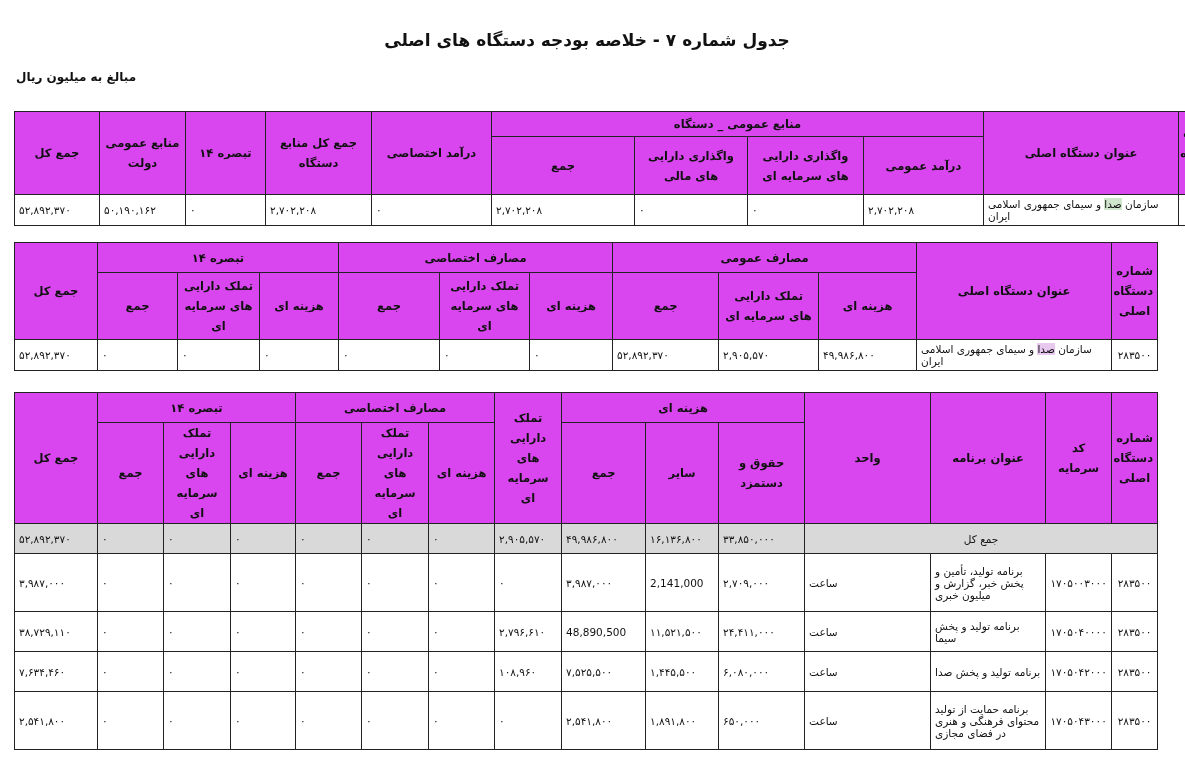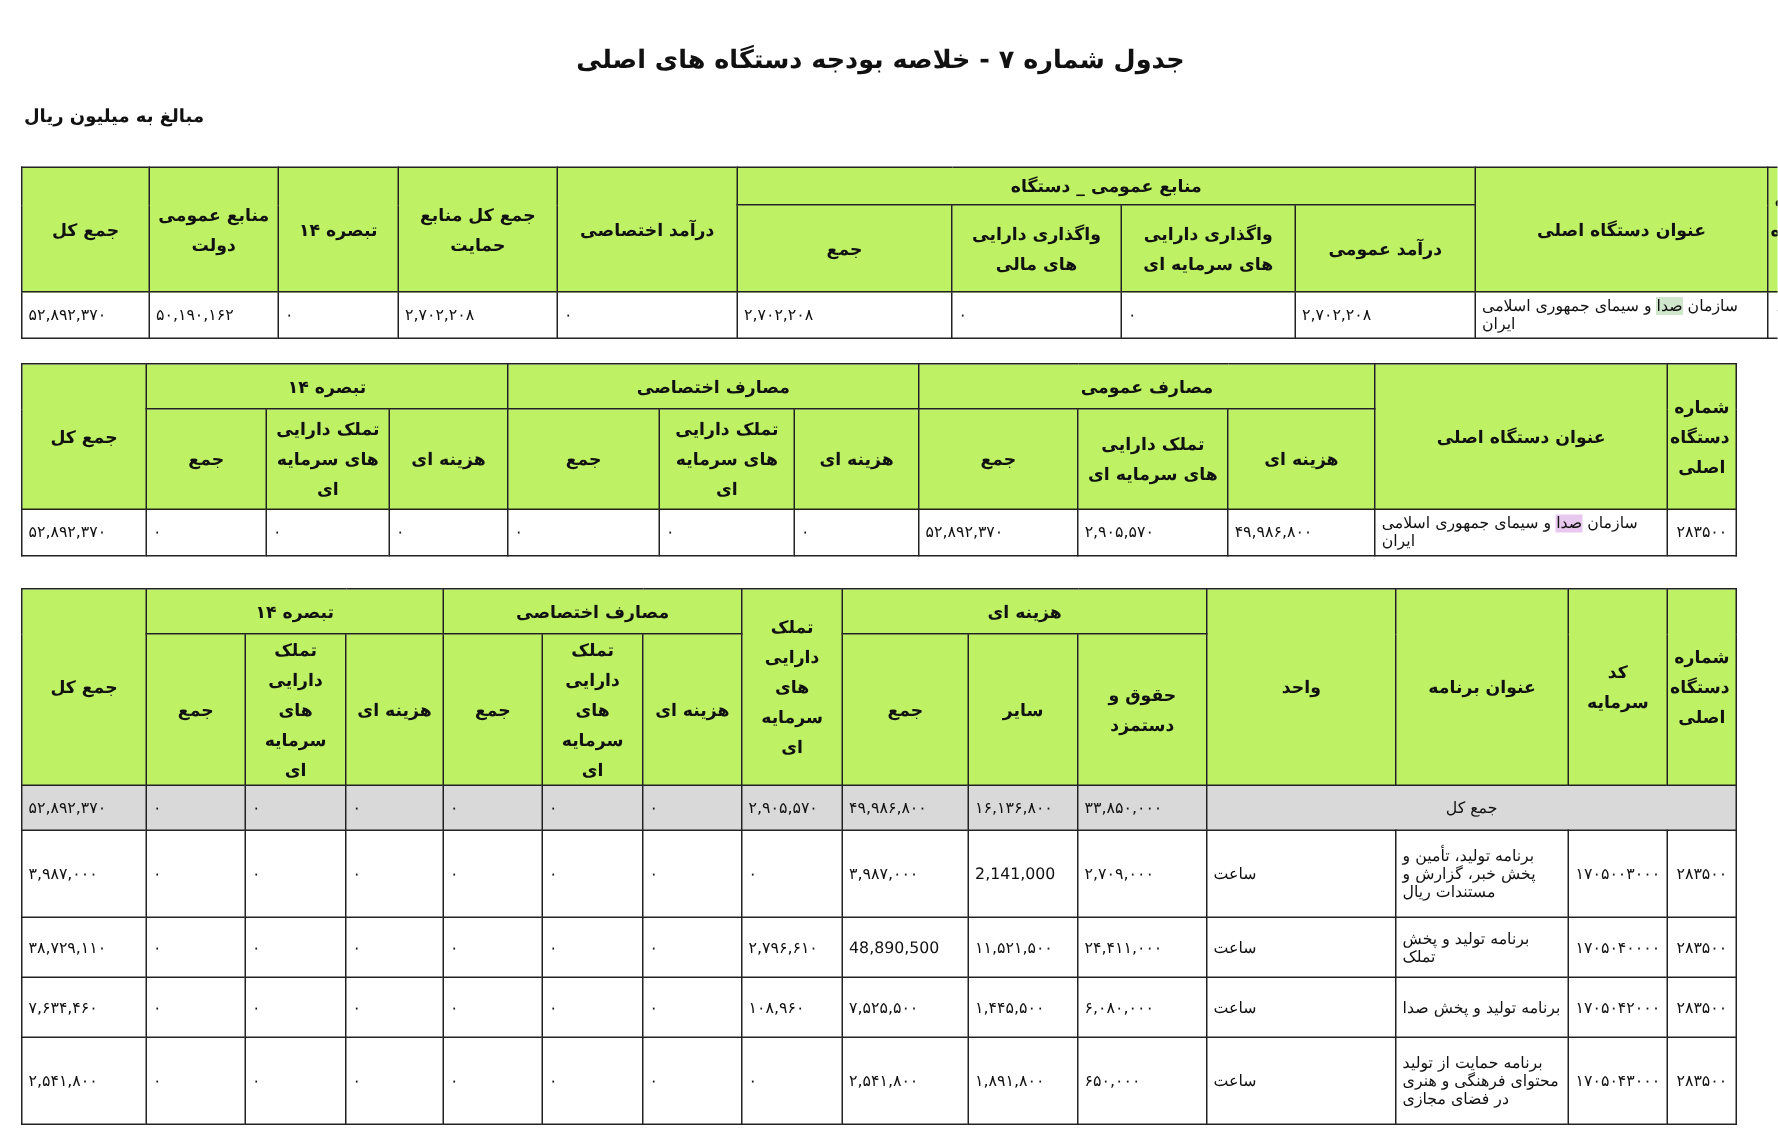--- a/index.html
+++ b/index.html
@@ -4,21 +4,21 @@
 <style>
   html, body { margin:0; padding:0; background:#ffffff; }
   body { width:1185px; height:758px; position:relative; overflow:hidden;
          font-family:"DejaVu Sans", sans-serif; color:#111; }
   .title { position:absolute; top:30px; left:0; width:1174px; text-align:center;
            font-size:17px; font-weight:bold; direction:rtl; }
   .unit { position:absolute; top:70px; left:16px; font-size:12px; font-weight:bold; direction:rtl;text-align:center; }
   table { position:absolute; border-collapse:collapse; direction:rtl; table-layout:fixed;
           font-size:11.5px; }
   td, th { border:1px solid #222; padding:0 4px; }
-  th { background:#bef264; font-weight:bold; text-align:center; line-height:20px; }
+  th { background:#d946ef; font-weight:bold; text-align:center; line-height:20px; }
   td { text-align:left; direction:ltr; font-size:10.5px; }
   td.rt { direction:rtl; font-size:10.5px; }
   td.ctr { text-align:center; direction:rtl; }
   tr.total td { background:#d9d9d9; }
   .hl-green { background:#cfe6cc; }
   .hl-pink { background:#e9c8ef; }
   #t1 { top:111px; left:14px; width:1143px; }
   #t2 { top:242px; left:14px; width:1143px; }
   #t3 { top:392px; left:14px; width:1143px; }
 </style>
@@ -41,21 +41,21 @@
     <col style="width:80px">
       <col style="width:86px">
       <col style="width:85px">
   </colgroup>
   <tbody>
       <tr style="height:25px">
     <th rowspan="2">شماره دستگاه اصلی</th>
     <th rowspan="2">عنوان دستگاه اصلی</th>
     <th colspan="4">منابع عمومی _ دستگاه</th>
     <th rowspan="2">درآمد اختصاصی</th>
-    <th rowspan="2">جمع کل منابع حمایت</th>
+    <th rowspan="2">جمع کل منابع دستگاه</th>
     <th rowspan="2">تبصره ۱۴</th>
     <th rowspan="2">منابع عمومی دولت</th>
     <th rowspan="2">جمع کل</th>
   </tr>
   <tr style="height:58px">
     <th>درآمد عمومی</th>
     <th>واگذاری دارایی های سرمایه ای</th>
     <th>واگذاری دارایی های مالی</th>
     <th>جمع</th>
   </tr>
@@ -178,38 +178,38 @@
     <td>۰</td>
     <td>۰</td>
     <td>۰</td>
     <td>۰</td>
     <td>۰</td>
     <td>۵۲,۸۹۲,۳۷۰</td>
   </tr>
   <tr style="height:58px">
     <td class="ctr">۲۸۳۵۰۰</td>
     <td class="ctr">۱۷۰۵۰۰۳۰۰۰</td>
-    <td class="rt">برنامه تولید، تأمین و پخش خبر، گزارش و مستندات ریال</td>
+    <td class="rt">برنامه تولید، تأمین و پخش خبر، گزارش و میلیون خبری</td>
     <td class="rt">ساعت</td>
     <td>۲,۷۰۹,۰۰۰</td>
     <td>2,141,000</td>
     <td>۳,۹۸۷,۰۰۰</td>
     <td>۰</td>
     <td>۰</td>
     <td>۰</td>
     <td>۰</td>
     <td>۰</td>
     <td>۰</td>
     <td>۰</td>
     <td>۳,۹۸۷,۰۰۰</td>
   </tr>
   <tr style="height:40px">
     <td class="ctr">۲۸۳۵۰۰</td>
     <td class="ctr">۱۷۰۵۰۴۰۰۰۰</td>
-    <td class="rt">برنامه تولید و پخش تملک</td>
+    <td class="rt">برنامه تولید و پخش سیما</td>
     <td class="rt">ساعت</td>
     <td>۲۴,۴۱۱,۰۰۰</td>
     <td>۱۱,۵۲۱,۵۰۰</td>
     <td>48,890,500</td>
     <td>۲,۷۹۶,۶۱۰</td>
     <td>۰</td>
     <td>۰</td>
     <td>۰</td>
     <td>۰</td>
     <td>۰</td>

